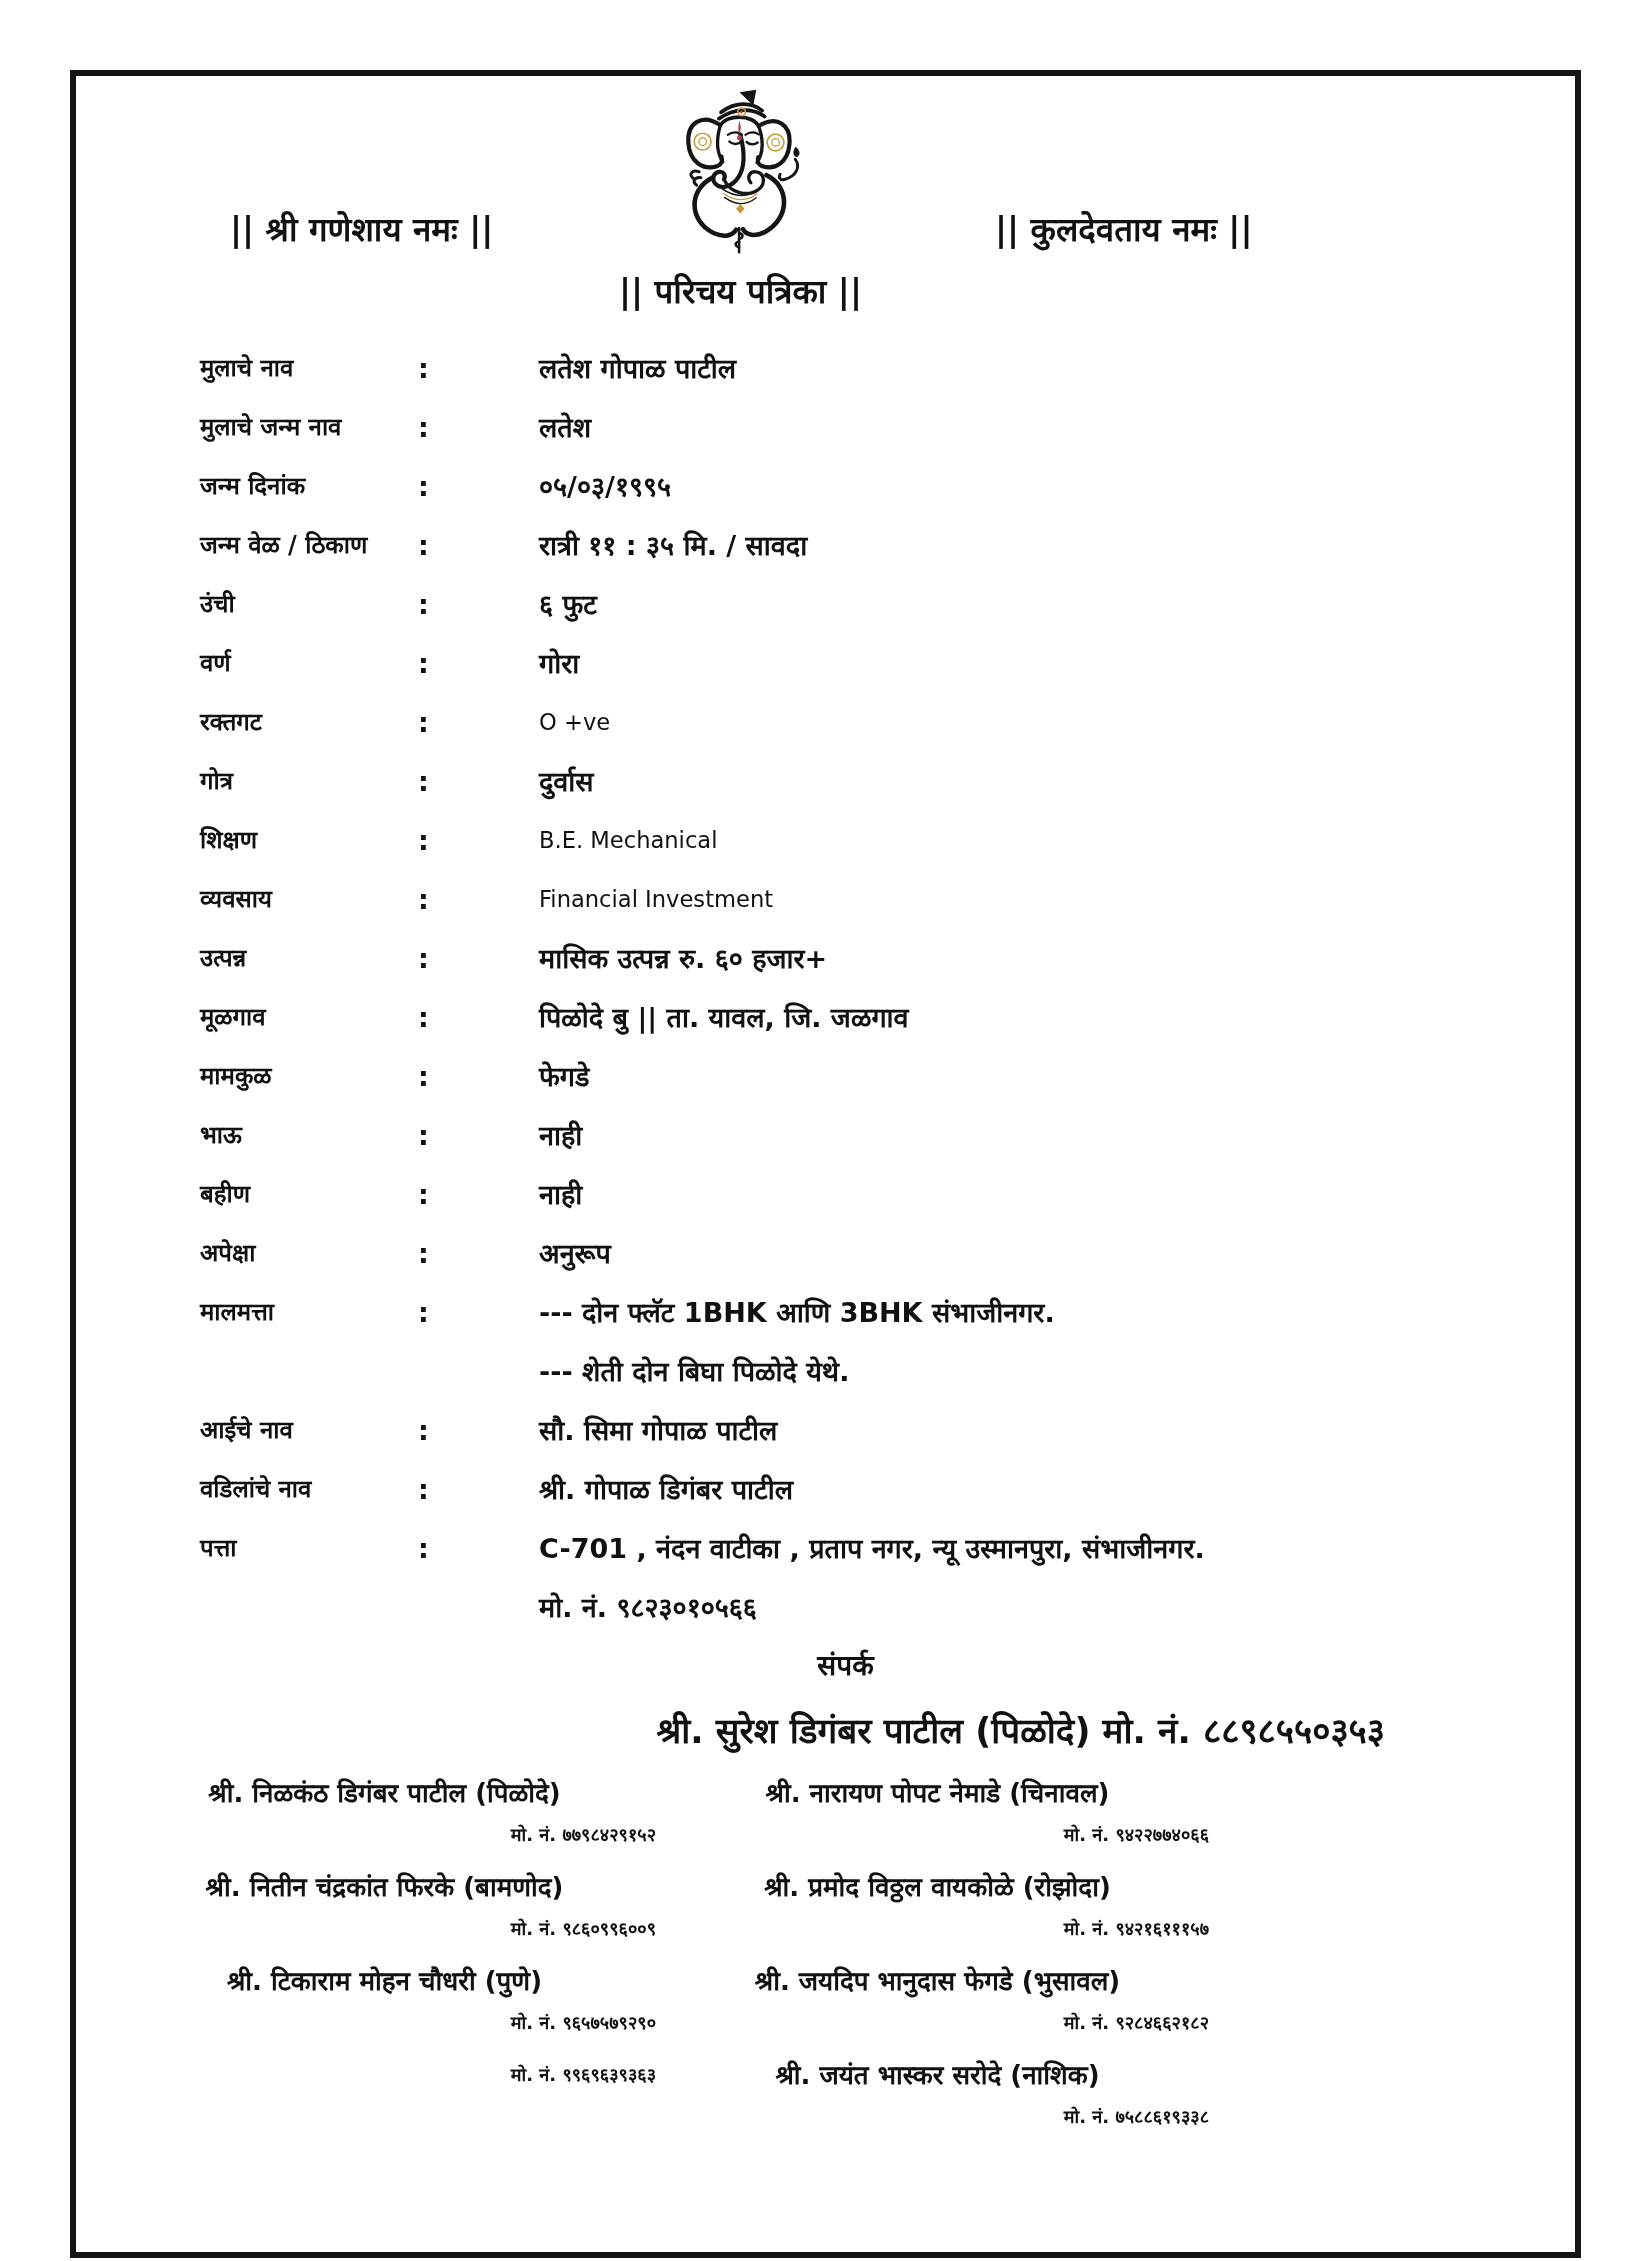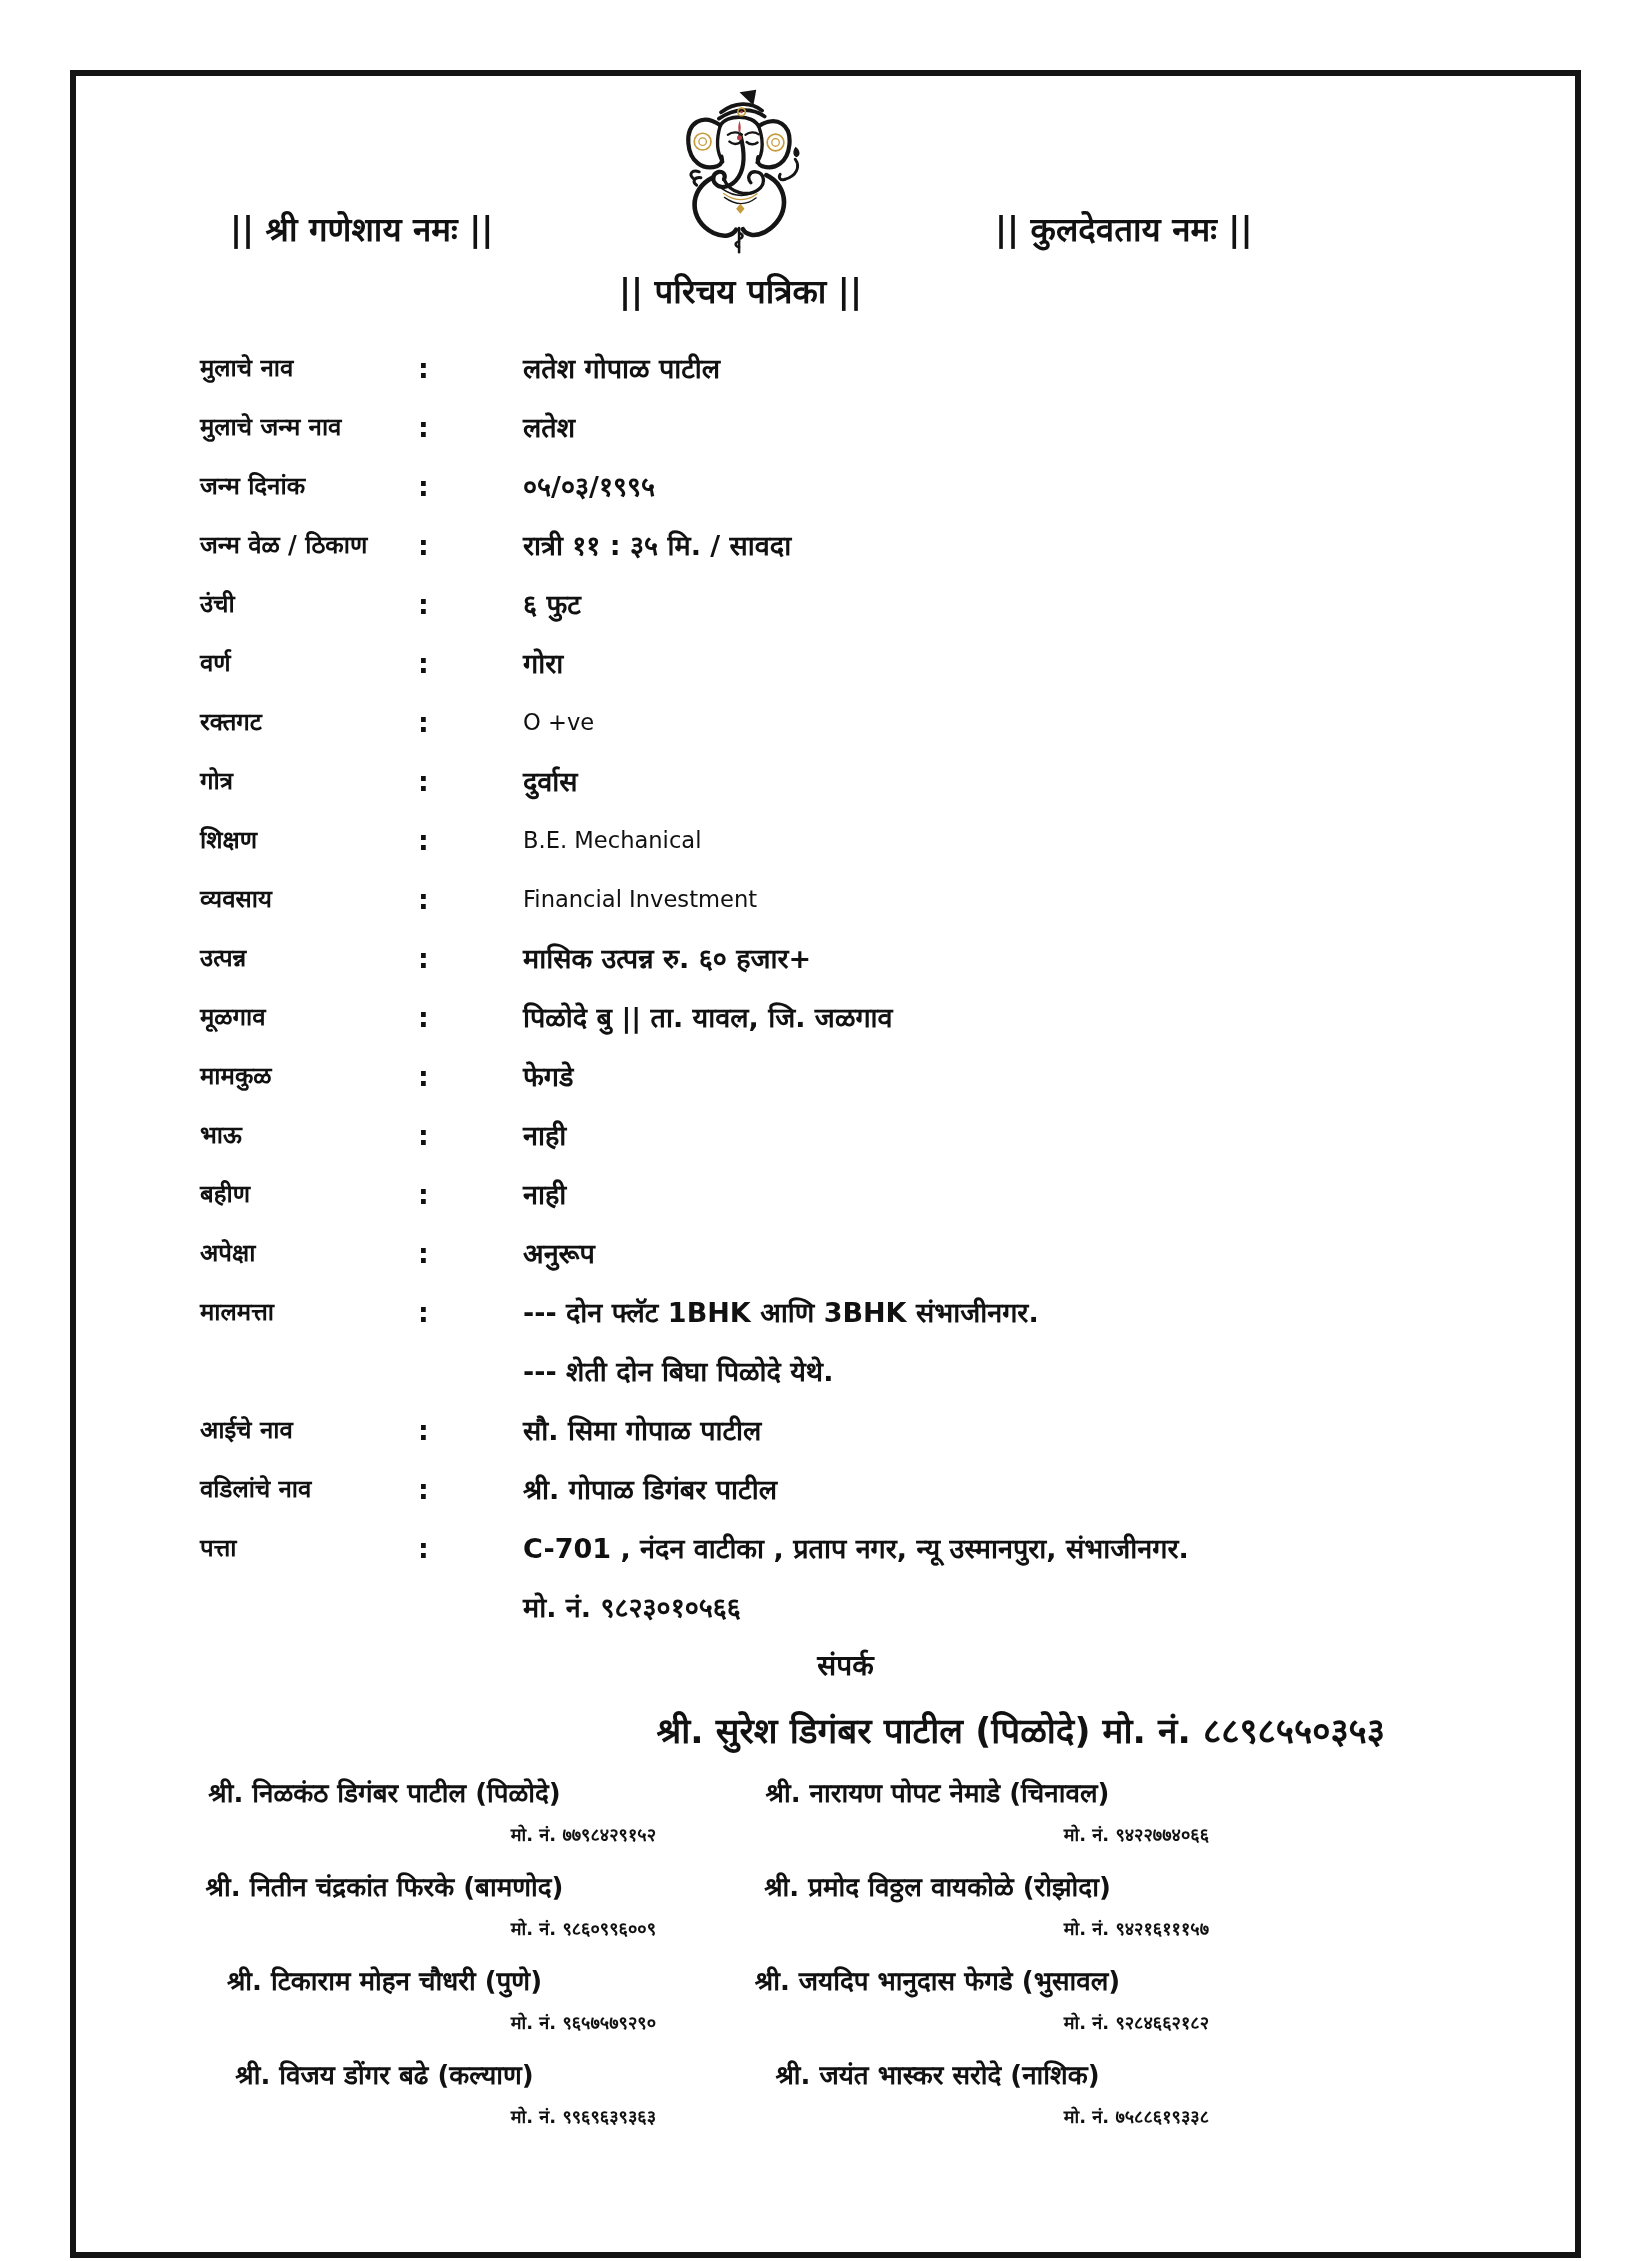--- a/index.html
+++ b/index.html
@@ -28,21 +28,21 @@
     position:absolute;left:537px;top:268px;width:407px;
     text-align:center;font-size:33px;font-weight:700;white-space:nowrap;
   }
   .fields{position:absolute;left:200px;top:349px;right:113px;}
   .frow{display:flex;align-items:flex-start;}
   .flabel{
     flex:none;width:218px;font-size:24px;font-weight:700;
     line-height:39px;min-height:59px;white-space:nowrap;
   }
   .fcolon{flex:none;width:105px;font-size:27px;font-weight:700;line-height:39px;}
-  .fvalue{flex:1;min-width:0;}
+  .fvalue{flex:1;min-width:0;margin-left:16px;}
   .vline{font-size:27px;font-weight:700;line-height:39px;min-height:59px;white-space:nowrap;}
   .vline.latin{font-size:22.6px;font-weight:400;line-height:39px;}
   .contact-heading{
     position:absolute;left:642px;top:1645px;width:407px;
     text-align:center;font-size:28px;font-weight:700;
   }
   .primary-contact{
     position:absolute;left:300px;top:1706px;width:1085px;
     text-align:right;font-size:35px;font-weight:700;white-space:nowrap;
   }
@@ -277,21 +277,20 @@
       </div>
       <div class="centry">
         <div class="cname">श्री. टिकाराम मोहन चौधरी (पुणे)</div>
         <div class="cphone">मो. नं. ९६५७५७९२९०</div>
       </div>
       <div class="centry">
         <div class="cname">श्री. जयदिप भानुदास फेगडे (भुसावल)</div>
         <div class="cphone">मो. नं. ९२८४६६२१८२</div>
       </div>
       <div class="centry">
-        <div class="cname">श्री. विजय डोंगर बढे (कल्याण)</div>
         <div class="cphone">मो. नं. ९९६९६३९३६३</div>
       </div>
       <div class="centry">
         <div class="cname">श्री. जयंत भास्कर सरोदे (नाशिक)</div>
         <div class="cphone">मो. नं. ७५८८६१९३३८</div>
       </div>
     </div>
 </div>
 
 

